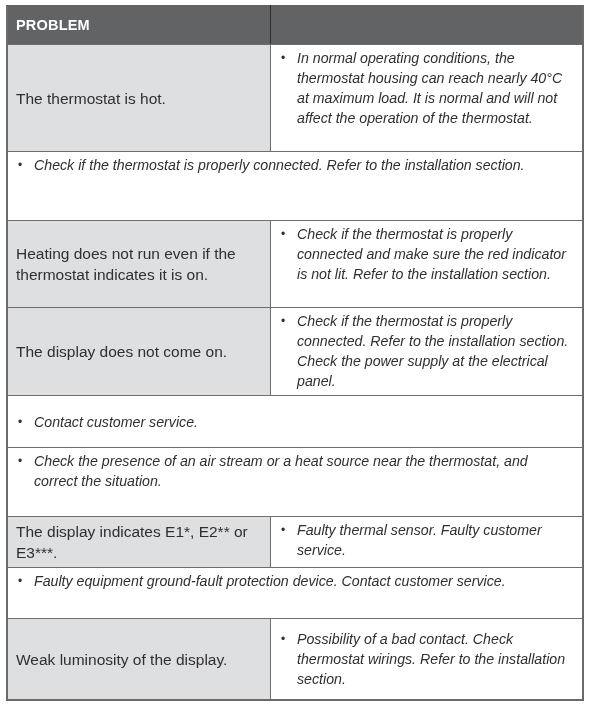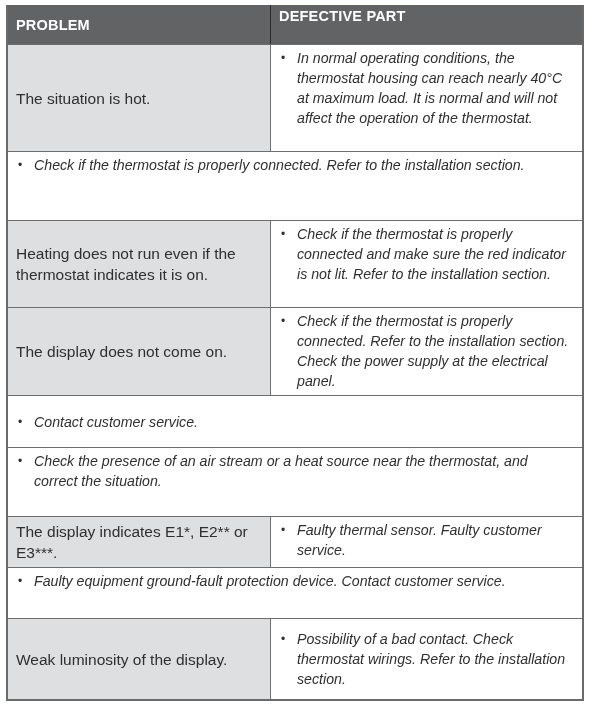--- a/index.html
+++ b/index.html
@@ -105,26 +105,25 @@
       padding-top: 3px;
     }
   </style>
 </head>
 <body>
 
 <div class="table">
   <div class="header">
     <div class="col-left">PROBLEM</div>
     <div class="col-right">
-      <span>DEFECTIVE PART</span>
     </div>
   </div>
 
   <div class="row top" style="height:107px">
-    <div class="problem">The situation is hot.</div>
+    <div class="problem">The thermostat is hot.</div>
     <div class="check">
       <div class="bullet-wrap">
         <span class="bullet">•</span>
         <span class="text">In normal operating conditions, the thermostat housing can reach nearly 40°C at maximum load. It is normal and will not affect the operation of the thermostat.</span>
       </div>
     </div>
   </div>
 
   <div class="row top" style="height:69px">
     <div class="check">

